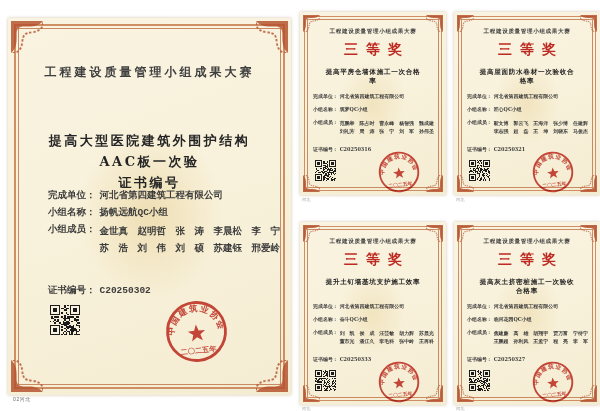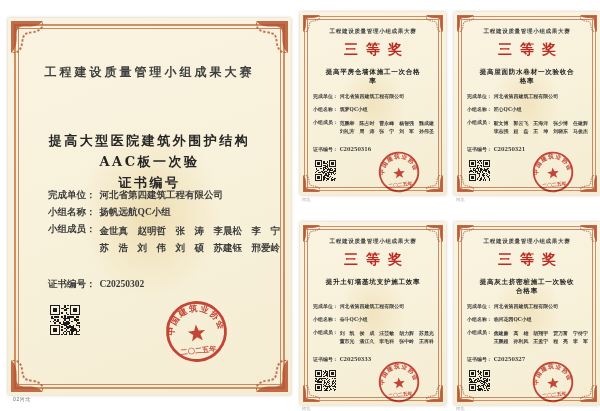--- a/index.html
+++ b/index.html
@@ -34,21 +34,21 @@
   
   .lg-header{position:absolute;top:46px;left:0;right:0;text-align:center;
       font-size:12px;font-weight:700;letter-spacing:3px;color:#3e3e3e;}
   .lg-award{position:absolute;top:82px;left:0;right:0;text-align:center;
       font-family:"DejaVu Serif",serif;font-size:27px;font-weight:800;color:#bd2a22;
       letter-spacing:18px;text-indent:18px;}
   .lg-title{position:absolute;top:112px;left:22px;right:22px;text-align:center;
       font-family:"DejaVu Serif",serif;font-size:13px;font-weight:700;color:#252525;
       letter-spacing:2.5px;line-height:21px;}
   .lg-row{position:absolute;left:40px;white-space:nowrap;font-size:9.5px;color:#3c3c3c;
-      font-family:Liberation Serif, serif;font-weight:700;}
+      font-family:Liberation Mono, monospace;font-weight:700;}
   .lg-row .lbl{margin-right:4px;}
   .lg-row .val2{display:inline-block;vertical-align:top;line-height:17px;}
 
   
   .sc-header{position:absolute;top:15px;left:0;right:0;text-align:center;font-size:9px;
       font-weight:700;letter-spacing:1px;color:#454545;transform:scale(.62);transform-origin:50% 0;}
   .sc-award{position:absolute;top:29px;left:0;right:0;text-align:center;
       font-family:"DejaVu Serif",serif;font-size:14px;font-weight:800;color:#bd2a22;
       letter-spacing:8px;text-indent:8px;}
   .sc-title{position:absolute;top:55px;left:0;right:0;text-align:center;
@@ -119,21 +119,21 @@
 
     <div class="lg-row" style="top:171px">
       <span class="lbl">完成单位：</span><span>河北省第四建筑工程有限公司</span>
     </div>
     <div class="lg-row" style="top:188px">
       <span class="lbl">小组名称：</span><span>扬帆远航QC小组</span>
     </div>
     <div class="lg-row" style="top:205px">
       <span class="lbl">小组成员：</span><span class="val2"><span>金世真　赵明哲　张　涛　李晨松　李　宁</span><br><span>苏　浩　刘　伟　刘　硕　苏建钰　邢爱岭</span></span>
     </div>
-    <div class="lg-row" style="top:260px">
+    <div class="lg-row" style="top:266px">
       <span class="lbl">证书编号：</span><span>C20250302</span>
     </div>
 
     <div class="qr qr-big"><svg viewBox="0 0 21 21" width="100%" height="100%" shape-rendering="crispEdges" fill="#1b1b1b">
           <rect x="10" y="0" width="1" height="1"></rect>
           <rect x="12" y="0" width="1" height="1"></rect>
           <rect x="10" y="1" width="1" height="1"></rect>
           <rect x="8" y="2" width="1" height="1"></rect>
           <rect x="9" y="2" width="1" height="1"></rect>
           <rect x="11" y="2" width="1" height="1"></rect>

